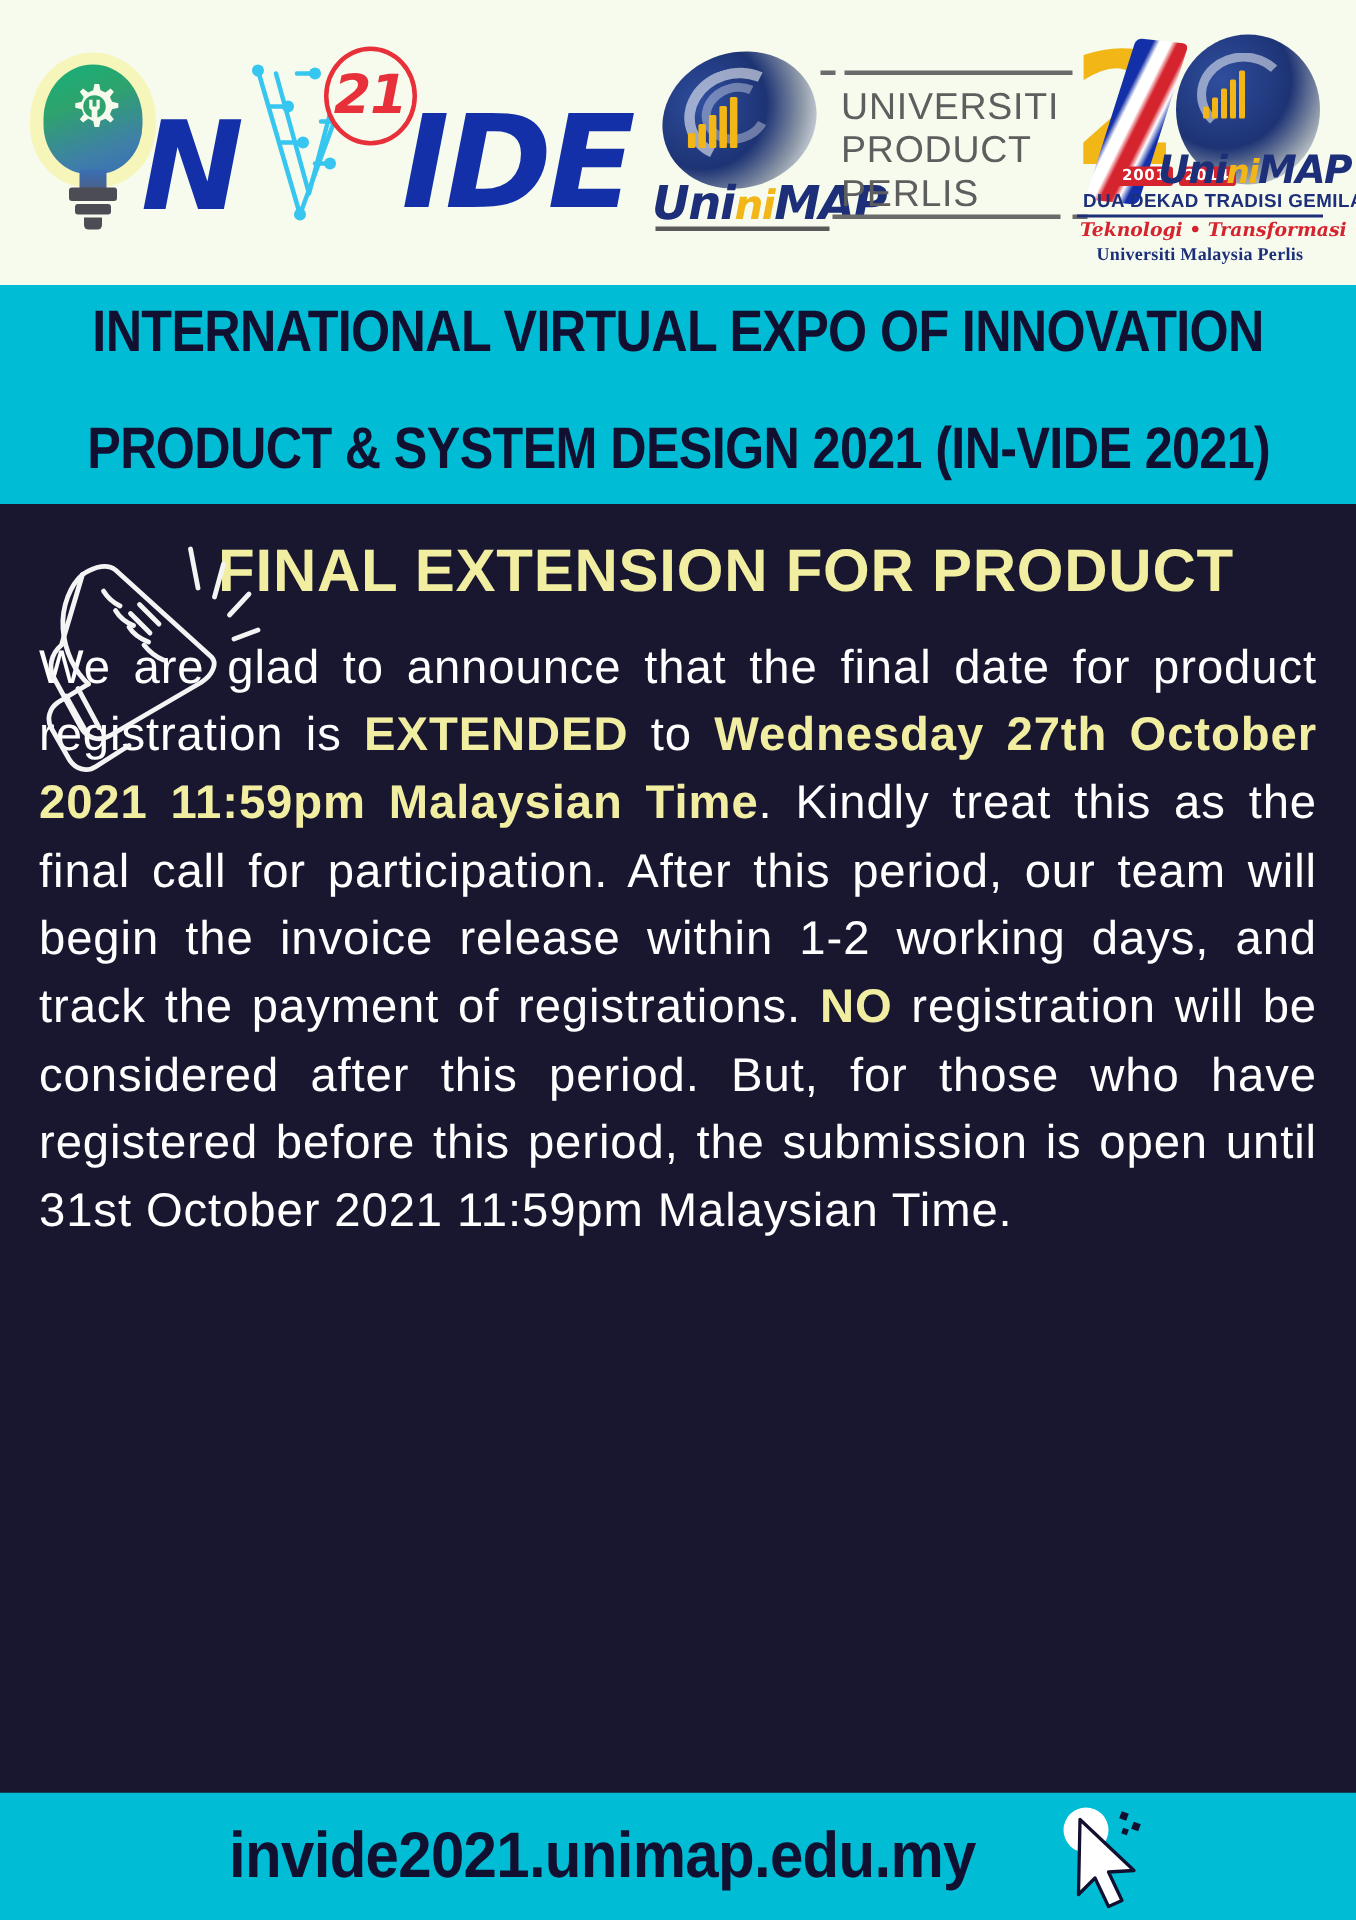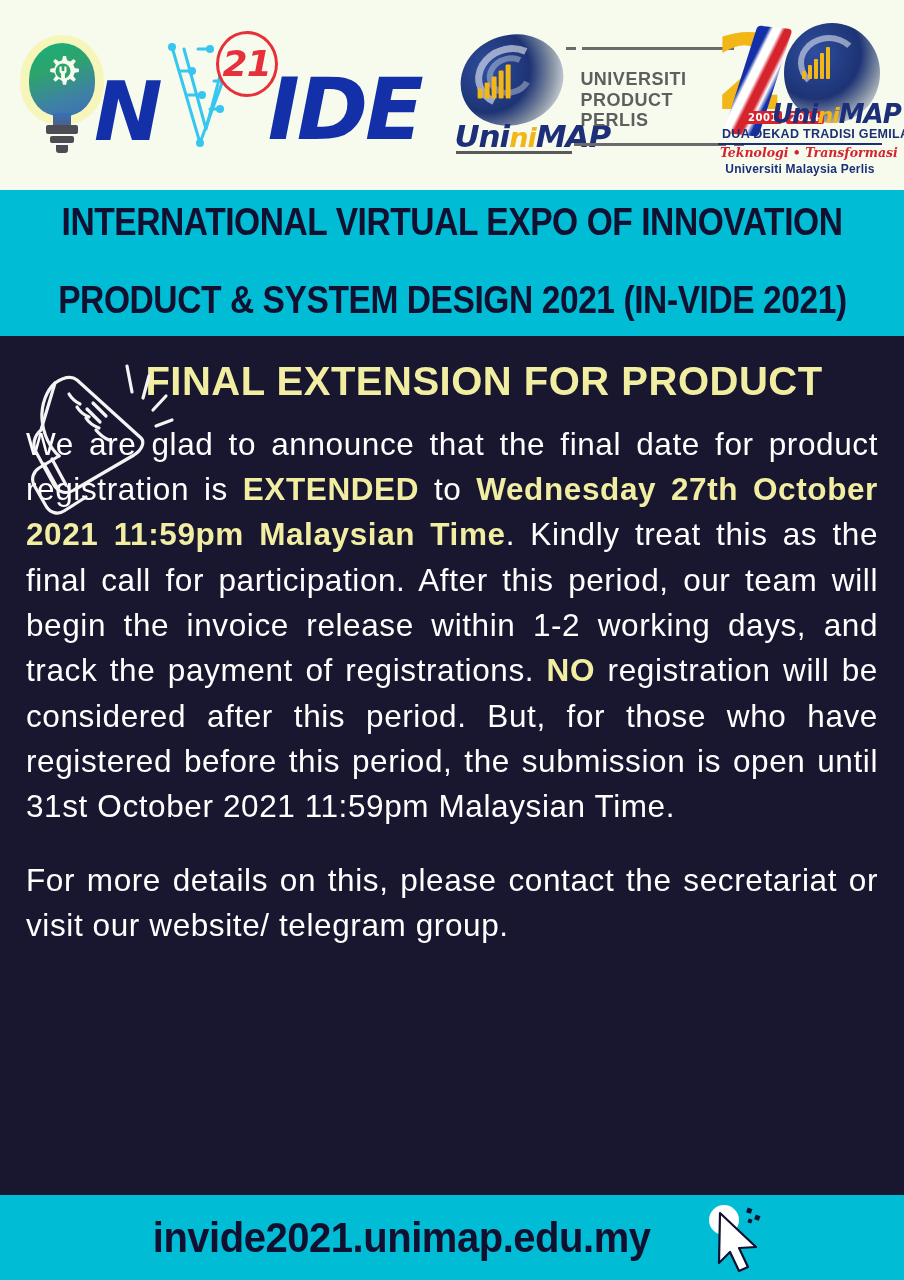--- a/index.html
+++ b/index.html
@@ -180,22 +180,22 @@
     content:""; position:absolute; left:-16px; top:0; width:10px; height:3px; background:#6b6b6b;
   }
   .um-rule-bot {
     position:absolute; left:-6px; bottom:12px; width:152px; height:3px; background:#6b6b6b;
   }
   .um-rule-bot:after {
     content:""; position:absolute; right:-18px; top:0; width:10px; height:3px; background:#6b6b6b;
   }
   .unimap-words div {
     font-family:"Liberation Sans", sans-serif;
-    font-weight:bold;
-    font-size:18px; line-height:1.16;
+    font-weight:normal;
+    font-size:25px; line-height:1.16;
     color:#5e5e5e;
     letter-spacing:0.5px;
   }
 
   
   .anniv-logo {
     position:relative;
     width:176px; height:160px;
     flex:0 0 176px;
     margin-right:4px;
@@ -265,21 +265,21 @@
     position:absolute; left:10px; top:130px;
     width:160px; text-align:center;
     font-family:"DejaVu Serif", serif;
     font-style:italic; font-weight:bold;
     font-size:12.5px; color:#d6242e;
     white-space:nowrap;
   }
   .an-sub {
     position:absolute; left:10px; top:147px;
     width:160px; text-align:center;
-    font-family:Liberation Sans, sans-serif;
+    font-family:Liberation Serif, serif;
     font-weight:bold; font-size:12px;
     color:#1c2f78; letter-spacing:0.2px;
     white-space:nowrap;
   }
 
   
   .titlebar {
     background:#00bcd4;
     flex:0 0 146px;
     display:flex; flex-direction:column;
@@ -519,21 +519,20 @@
         </g>
       </svg>
     </div>
 
     <div class="announce-head">
       <span class="ah2">FINAL EXTENSION FOR PRODUCT</span>
     </div>
 
     <p class="para"><span>We are glad to announce that the final date for product registration is </span><span class="hl">EXTENDED</span><span> to </span><span class="hl">Wednesday 27th October 2021 11:59pm Malaysian Time</span><span>. Kindly treat this as the final call for participation. After this period, our team will begin the invoice release within 1-2 working days, and track the payment of registrations. </span><span class="hl">NO</span><span> registration will be considered after this period. But, for those who have registered before this period, the submission is open until 31st October 2021 11:59pm Malaysian Time.</span></p>
 
-    <p class="para second">For more details on this, please contact the secretariat or visit our website/ telegram group.</p>
   </div>
 
   <div class="footer">
     <div class="url">invide2021.unimap.edu.my</div>
     <div class="cursor-icon">
       <svg viewBox="0 0 72 74">
         <circle cx="26" cy="19" r="15" fill="#ffffff"></circle>
         <path d="M22 12 L58 46 L41 47 L50 66 L41 70 L32 51 L21 62 Z" fill="#ffffff" stroke="#121030" stroke-width="2.2" stroke-linejoin="round"></path>
         <rect x="49" y="7" width="5" height="5" fill="#121030" transform="rotate(20 51 9)"></rect>
         <rect x="57" y="14" width="5" height="5" fill="#121030" transform="rotate(20 59 16)"></rect>

